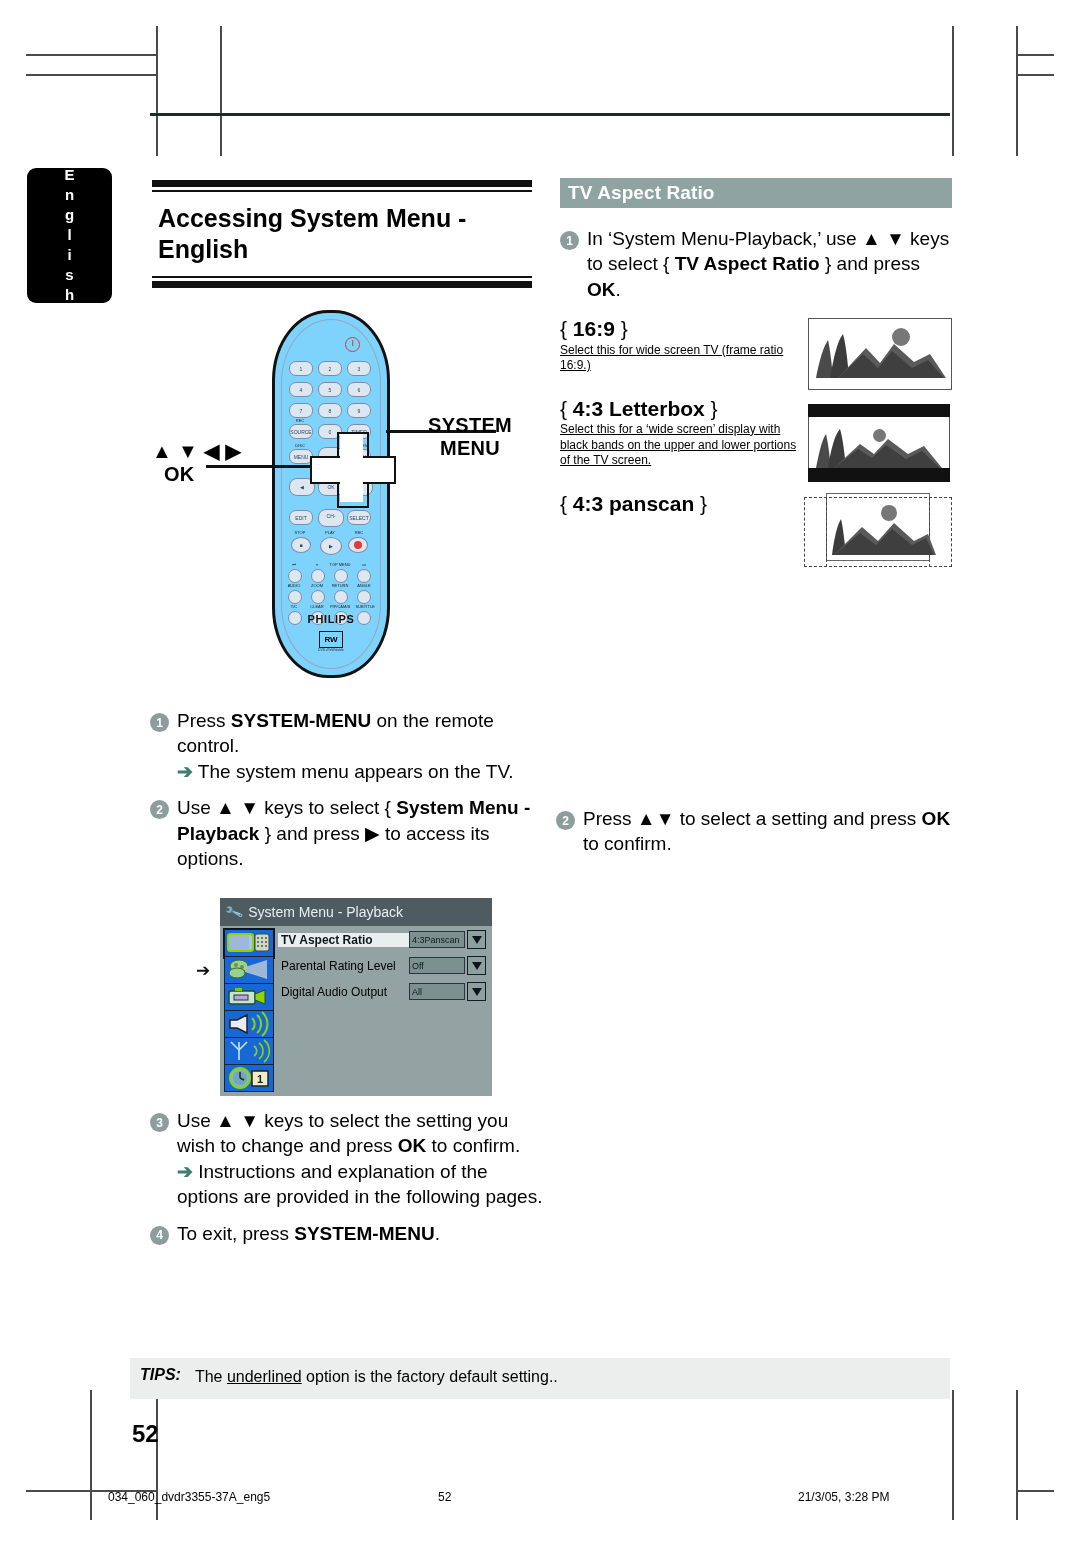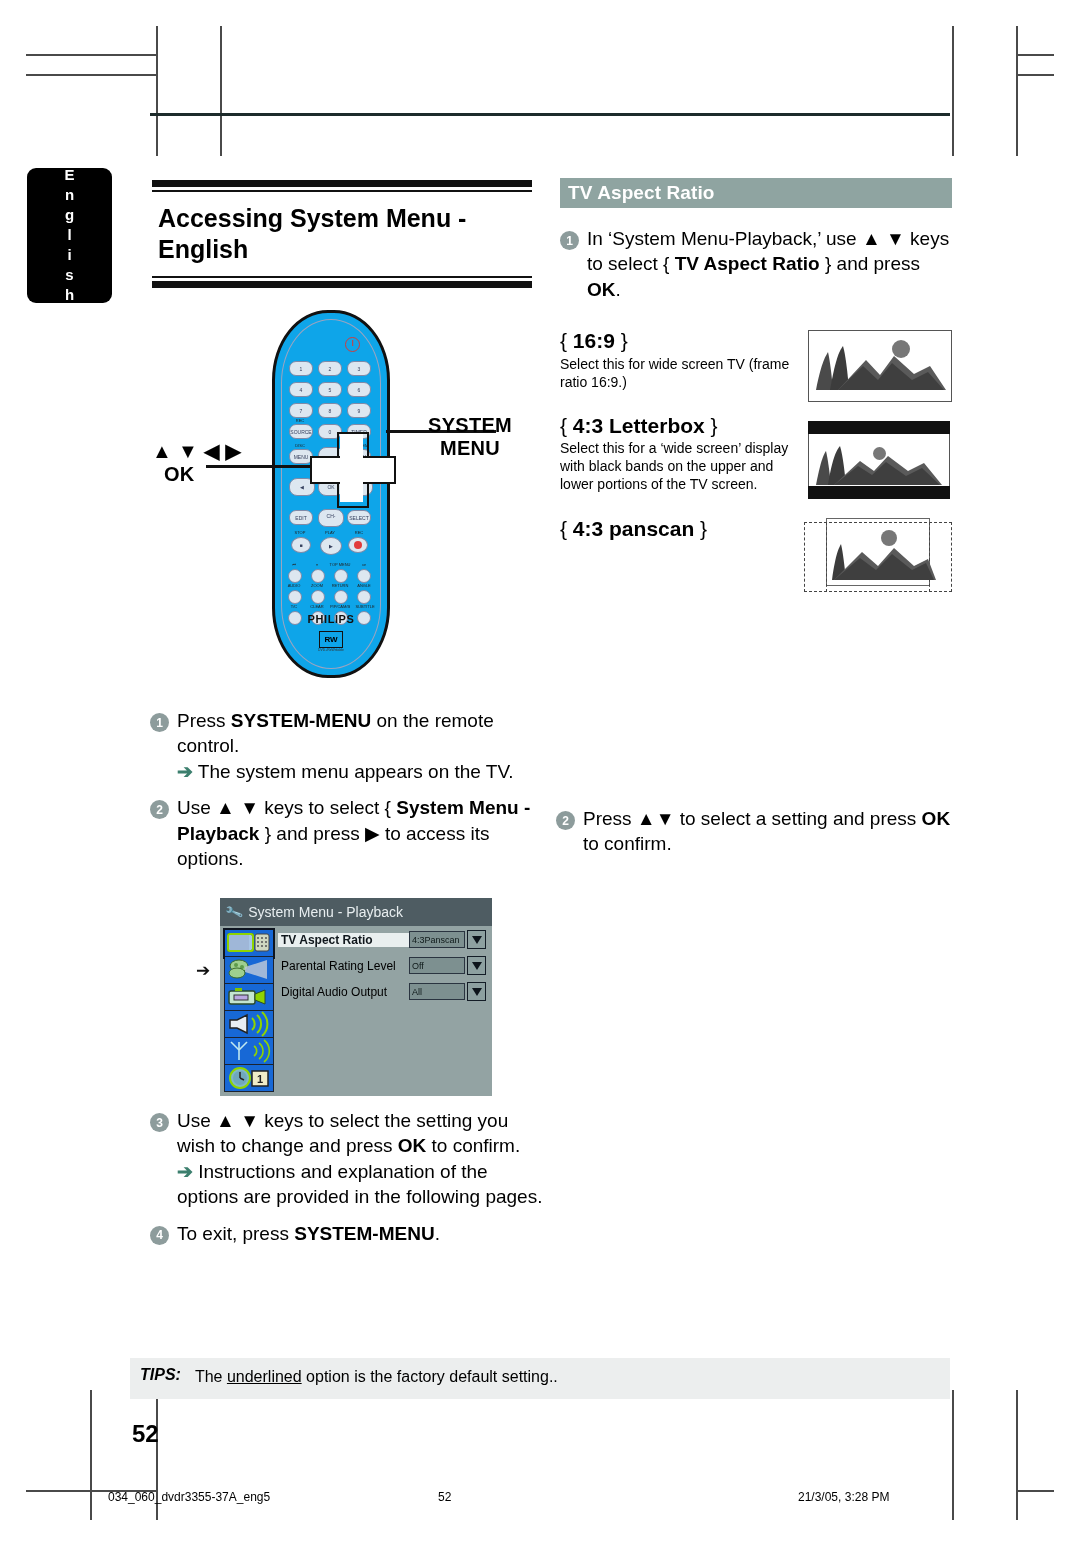--- a/index.html
+++ b/index.html
@@ -90,21 +90,21 @@
     position: absolute;
     left: 150px; top: 302px;
     width: 400px; height: 390px;
   }
   #remote-body {
     position: absolute;
     left: 122px; top: 8px;
     width: 112px; height: 362px;
     border: 3px solid #111;
     border-radius: 56px/70px;
-    background: #0ea5e9;
+    background: #7dd3fc;
   }
   #remote-inner {
     position: absolute;
     left: 6px; top: 6px; right: 6px; bottom: 6px;
     border: 1px solid #9aa4c0;
     border-radius: 50px/64px;
   }
   .rbtn {
     position: absolute;
     background: #dde7f0;
@@ -326,33 +326,34 @@
     padding: 4px 0 4px 8px;
     letter-spacing: 0.1px;
   }
   #aspect-intro {
     font-size: 19px;
     line-height: 1.33;
     margin-top: 7px;
   }
   #right-step1 { margin-top: 18px; }
 
-  .opt-block { margin-top: 26px; position: relative; }
+  .opt-block { margin-top: 14px; position: relative; }
   .opt-title {
     font-size: 21px;
     line-height: 1.2;
     margin-bottom: 1px;
   }
   .opt-title .brace { font-weight: normal; }
   .opt-title .val { font-weight: bold; }
   .opt-title .val.under { }
   .opt-desc {
-    font-size: 14px;
+    font-size: 12px;
     line-height: 1.3;
     width: 248px;
+    text-decoration: underline;
   }
 
   
   .illus {
     position: absolute;
     background: #fff;
   }
   .illus .frame { position: absolute; left: 0; top: 0; right: 0; bottom: 0; border: 1px solid #555; }
   .illus .band {
     position: absolute; left: 0; right: 0; height: 17%;

